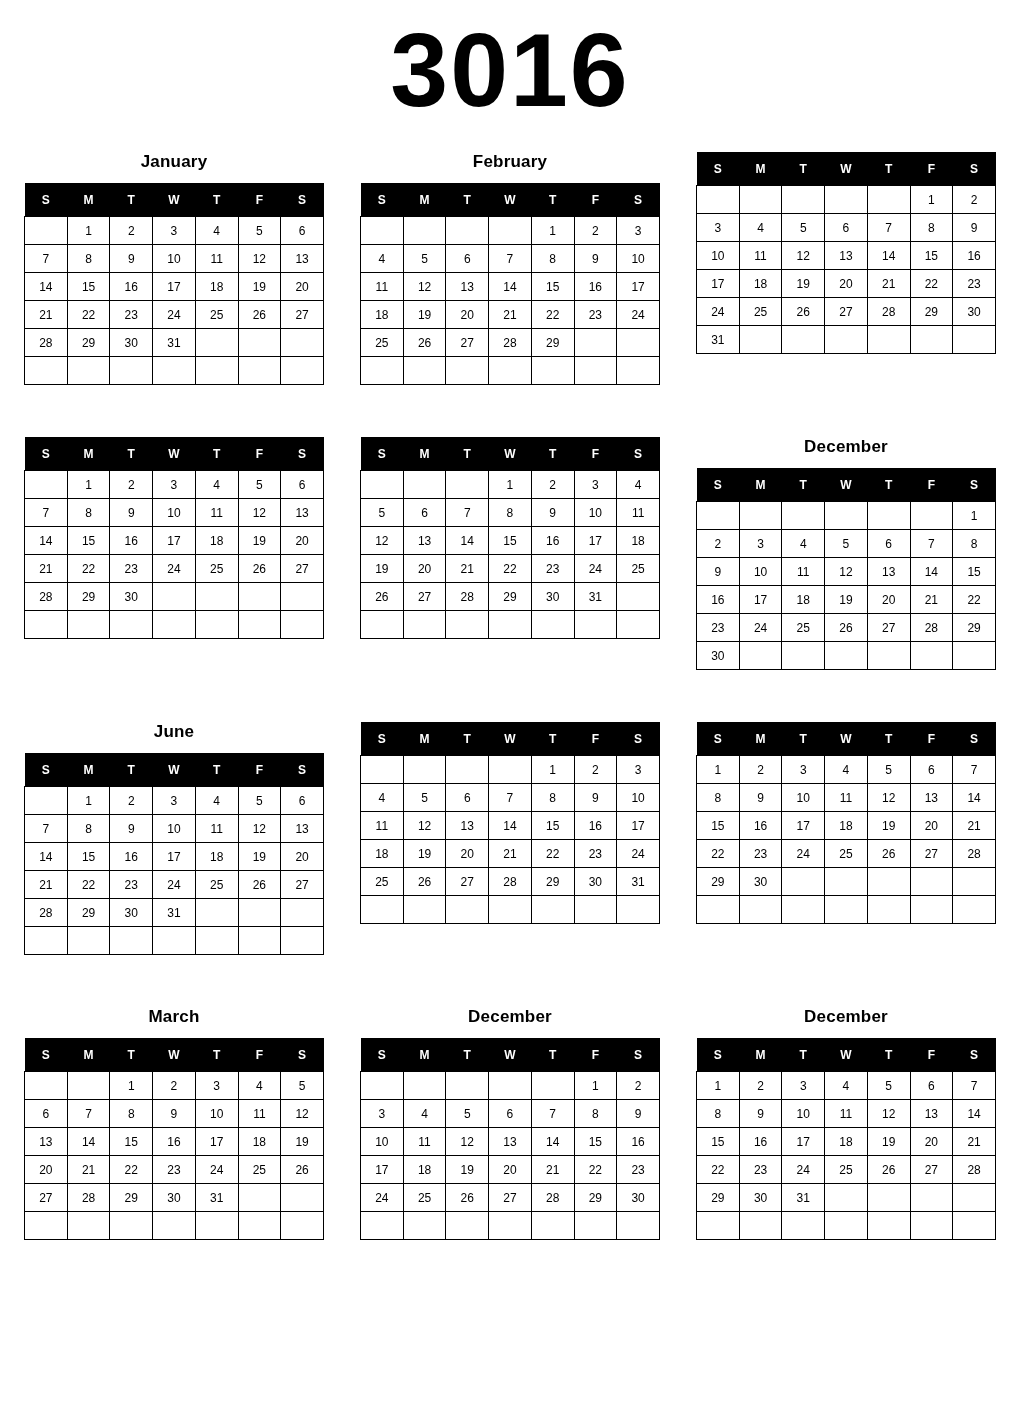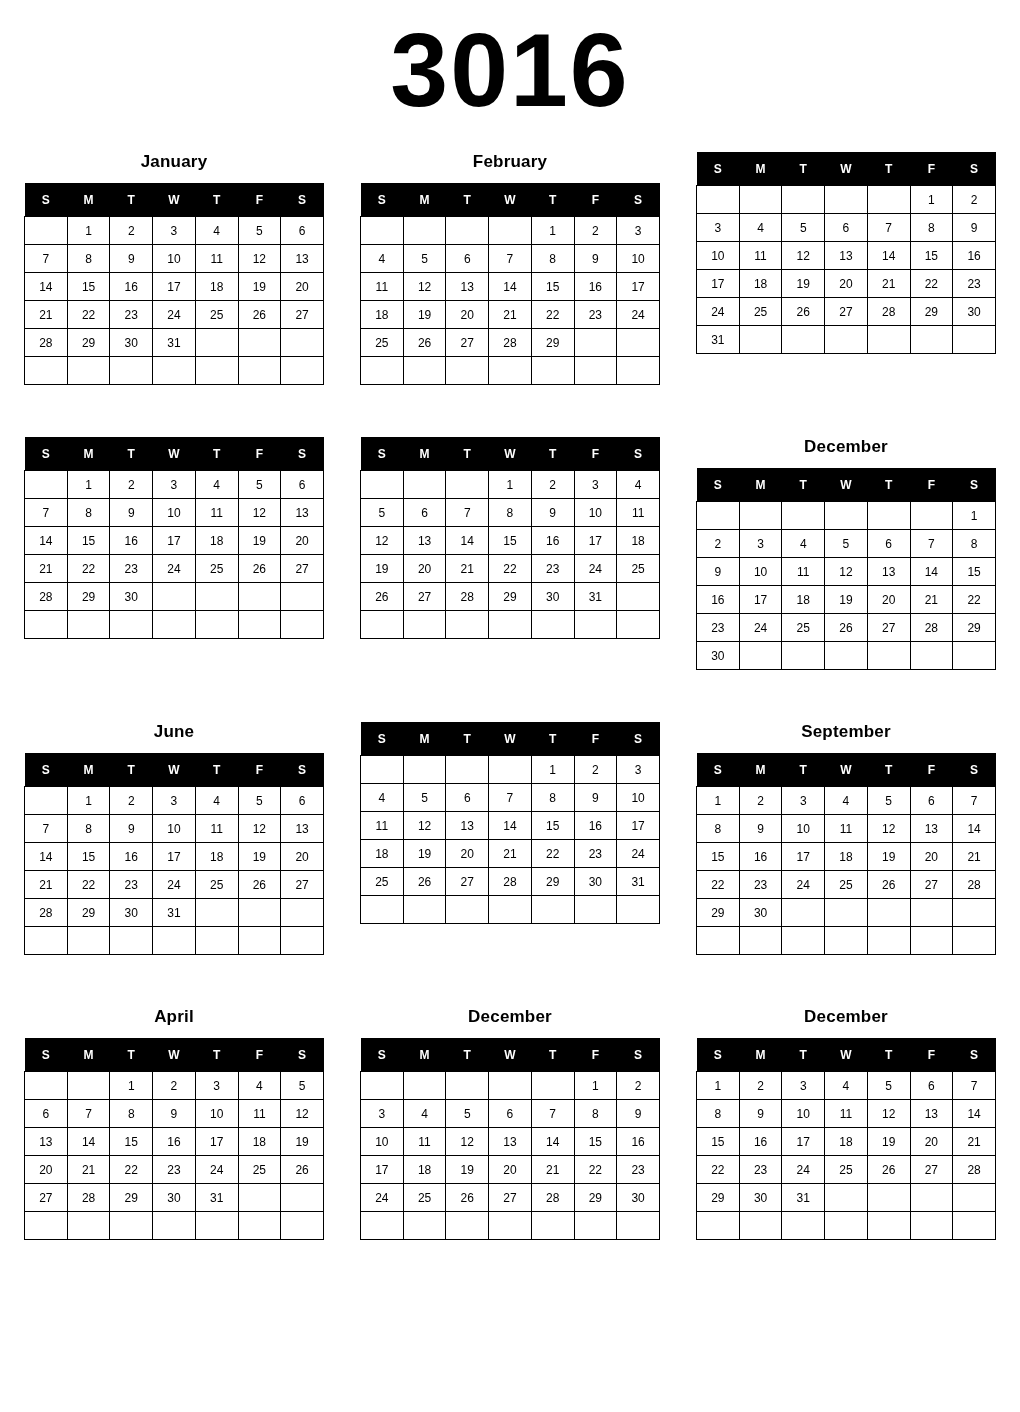--- a/index.html
+++ b/index.html
@@ -650,93 +650,92 @@
               <td class="empty"></td>
               <td class="empty"></td>
               <td class="empty"></td>
               <td class="empty"></td>
               <td class="empty"></td>
             </tr>
           </tbody>
         </table>
       </div>
       <div class="month">
-        <div class="month-name">September</div>
-        <table class="cal">
-          <thead>
-            <tr>
-              <th>S</th>
-              <th>M</th>
-              <th>T</th>
-              <th>W</th>
-              <th>T</th>
-              <th>F</th>
-              <th>S</th>
-            </tr>
-          </thead>
-          <tbody>
-            <tr>
-              <td>1</td>
-              <td>2</td>
-              <td>3</td>
-              <td>4</td>
-              <td>5</td>
-              <td>6</td>
-              <td>7</td>
-            </tr>
-            <tr>
-              <td>8</td>
-              <td>9</td>
-              <td>10</td>
-              <td>11</td>
-              <td>12</td>
-              <td>13</td>
-              <td>14</td>
-            </tr>
-            <tr>
-              <td>15</td>
-              <td>16</td>
-              <td>17</td>
-              <td>18</td>
-              <td>19</td>
-              <td>20</td>
-              <td>21</td>
-            </tr>
-            <tr>
-              <td>22</td>
-              <td>23</td>
-              <td>24</td>
-              <td>25</td>
-              <td>26</td>
-              <td>27</td>
-              <td>28</td>
-            </tr>
-            <tr>
-              <td>29</td>
-              <td>30</td>
-              <td class="empty"></td>
-              <td class="empty"></td>
-              <td class="empty"></td>
-              <td class="empty"></td>
-              <td class="empty"></td>
-            </tr>
-            <tr>
-              <td class="empty"></td>
-              <td class="empty"></td>
-              <td class="empty"></td>
-              <td class="empty"></td>
-              <td class="empty"></td>
-              <td class="empty"></td>
-              <td class="empty"></td>
-            </tr>
-          </tbody>
-        </table>
-      </div>
-      <div class="month">
-        <div class="month-name">April</div>
+        <table class="cal">
+          <thead>
+            <tr>
+              <th>S</th>
+              <th>M</th>
+              <th>T</th>
+              <th>W</th>
+              <th>T</th>
+              <th>F</th>
+              <th>S</th>
+            </tr>
+          </thead>
+          <tbody>
+            <tr>
+              <td>1</td>
+              <td>2</td>
+              <td>3</td>
+              <td>4</td>
+              <td>5</td>
+              <td>6</td>
+              <td>7</td>
+            </tr>
+            <tr>
+              <td>8</td>
+              <td>9</td>
+              <td>10</td>
+              <td>11</td>
+              <td>12</td>
+              <td>13</td>
+              <td>14</td>
+            </tr>
+            <tr>
+              <td>15</td>
+              <td>16</td>
+              <td>17</td>
+              <td>18</td>
+              <td>19</td>
+              <td>20</td>
+              <td>21</td>
+            </tr>
+            <tr>
+              <td>22</td>
+              <td>23</td>
+              <td>24</td>
+              <td>25</td>
+              <td>26</td>
+              <td>27</td>
+              <td>28</td>
+            </tr>
+            <tr>
+              <td>29</td>
+              <td>30</td>
+              <td class="empty"></td>
+              <td class="empty"></td>
+              <td class="empty"></td>
+              <td class="empty"></td>
+              <td class="empty"></td>
+            </tr>
+            <tr>
+              <td class="empty"></td>
+              <td class="empty"></td>
+              <td class="empty"></td>
+              <td class="empty"></td>
+              <td class="empty"></td>
+              <td class="empty"></td>
+              <td class="empty"></td>
+            </tr>
+          </tbody>
+        </table>
+      </div>
+      <div class="month">
+        <div class="month-name">March</div>
         <table class="cal">
           <thead>
             <tr>
               <th>S</th>
               <th>M</th>
               <th>T</th>
               <th>W</th>
               <th>T</th>
               <th>F</th>
               <th>S</th>

